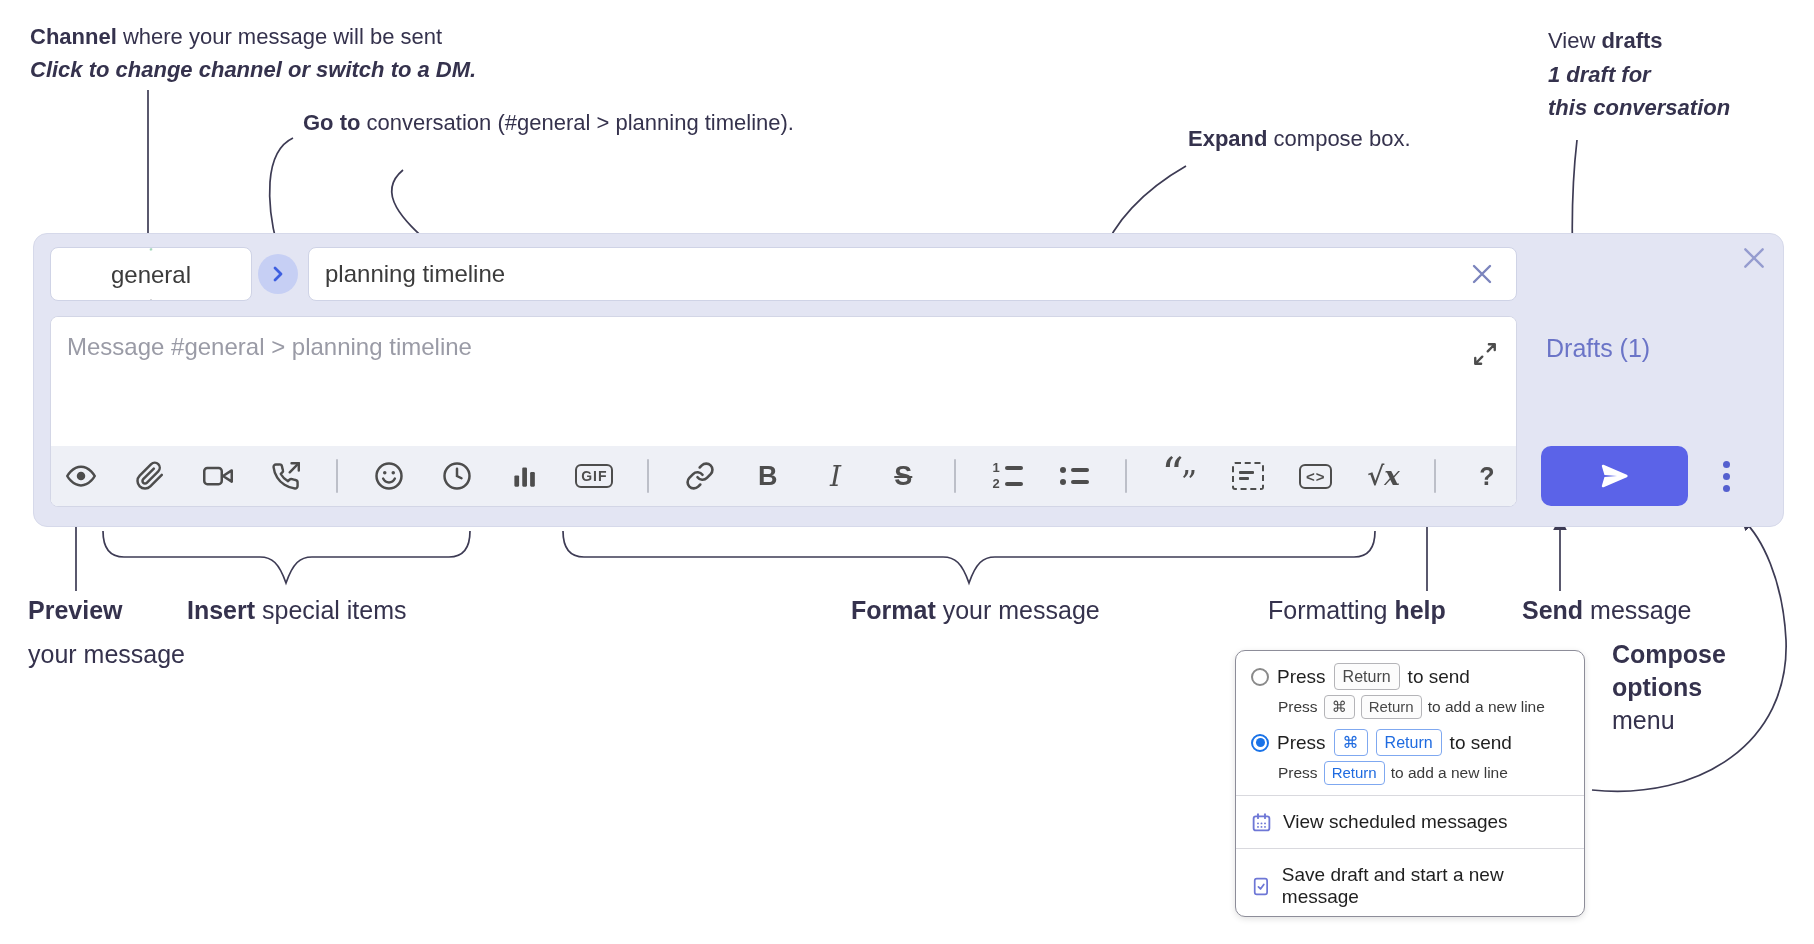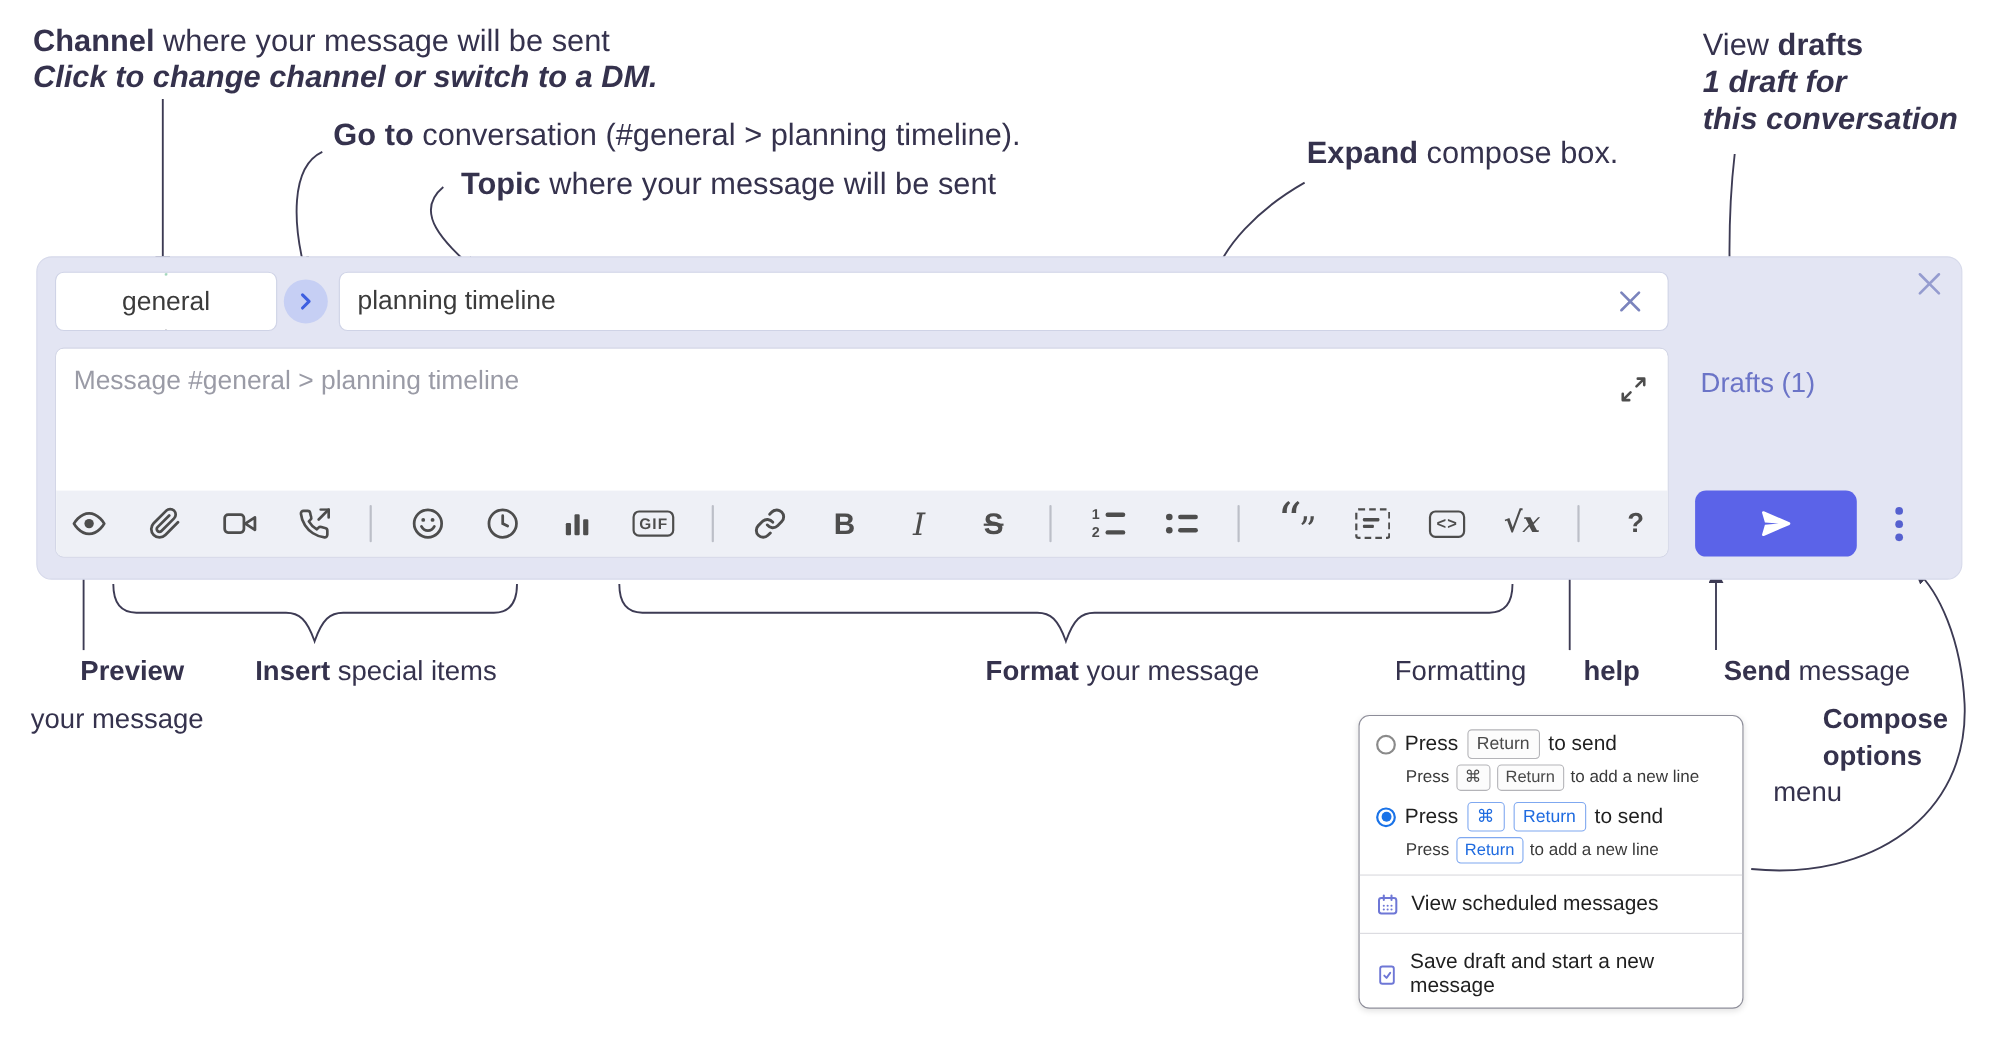--- a/index.html
+++ b/index.html
@@ -1,23 +1,23 @@
 <!DOCTYPE html>
 <html><head>
 <meta charset="utf-8">
 <style>
   html,body{margin:0;padding:0;background:#fff;}
   #canvas{position:relative;width:1814px;height:944px;background:#fff;overflow:hidden;
     font-family:"Liberation Sans",sans-serif;color:#35324d;}
   .abs{position:absolute;}
-  .note{position:absolute;font-size:28px;line-height:33px;color:#35324d;white-space:nowrap;}
+  .note{position:absolute;font-size:22px;line-height:33px;color:#35324d;white-space:nowrap;}
   .note b{font-weight:700;}
   .it{font-style:italic;font-weight:bold;}
   .blabel{position:absolute;font-size:25px;line-height:44px;color:#35324d;white-space:nowrap;}
-  .blabel b{font-weight:700;margin-left:45px;}
+  .blabel b{font-weight:700;}
   
   #composebox{position:absolute;left:33px;top:233px;width:1751px;height:294px;background:#e3e5f3;
     border:1px solid #d6d9ea;border-radius:14px;box-sizing:border-box;}
   .whitebox{background:#fff;border:1px solid #cfd3e6;border-radius:8px;box-sizing:border-box;}
   #channel-btn{position:absolute;left:16px;top:13px;width:202px;height:54px;display:flex;align-items:center;
     padding:0 14px;gap:10px;cursor:pointer;flex-direction:column;}
   #channel-btn .lbl{font-size:24px;color:#3b3b3b;flex:1;}
   #goto-circle{position:absolute;left:224px;top:20px;width:40px;height:40px;border-radius:50%;
     background:#c6cff4;display:flex;align-items:center;justify-content:center;cursor:pointer;}
   #topic-input{position:absolute;left:274px;top:13px;width:1209px;height:54px;padding:0 48px 0 16px;
@@ -106,23 +106,20 @@
     </g>
   </svg>
 
   <div class="note" style="left:30px;top:20px;">
     <div><b>Channel</b><span> where your message will be sent</span></div>
     <div class="it">Click to change channel or switch to a DM.</div>
   </div>
   <div class="note" style="left:303px;top:106px;">
     <b>Go to</b><span> conversation (#general &gt; planning timeline).</span>
   </div>
-  <div class="note" style="left:419px;top:150px;">
-    <b>Topic</b><span> where your message will be sent</span>
-  </div>
   <div class="note" style="left:1188px;top:122px;">
     <b>Expand</b><span> compose box.</span>
   </div>
   <div class="note" style="left:1548px;top:24px;line-height:33.5px;">
     <div><span>View </span><b>drafts</b></div>
     <div class="it">1 draft for</div>
     <div class="it">this conversation</div>
   </div>
 
   <div id="composebox">

